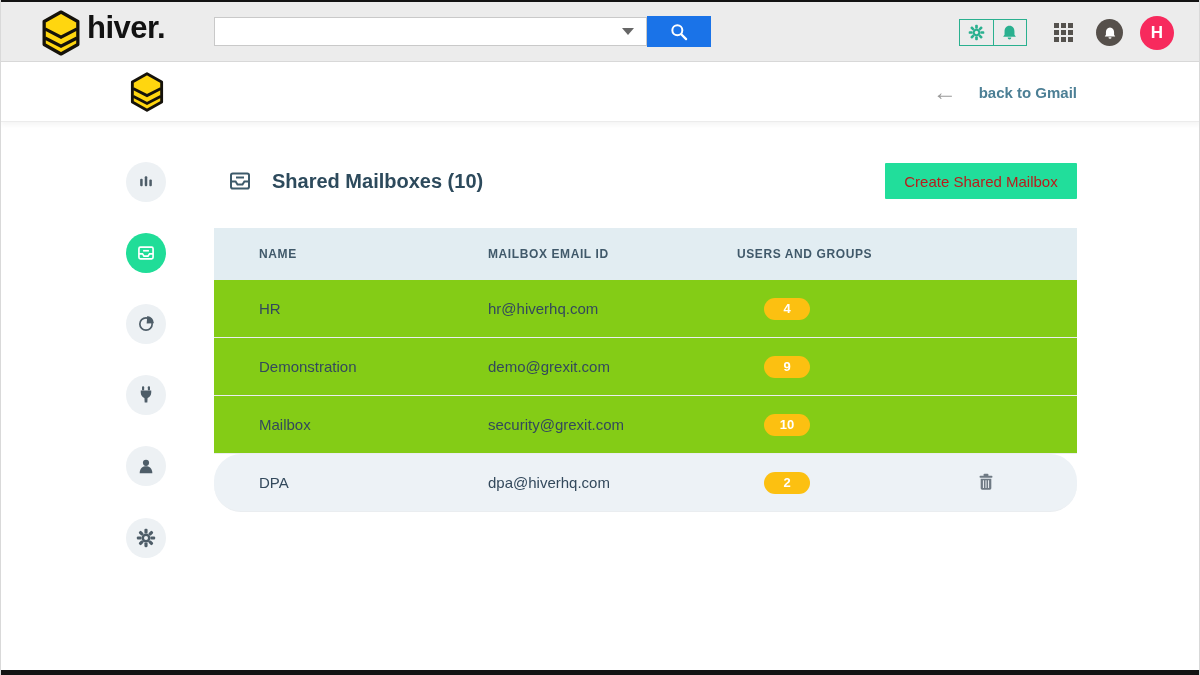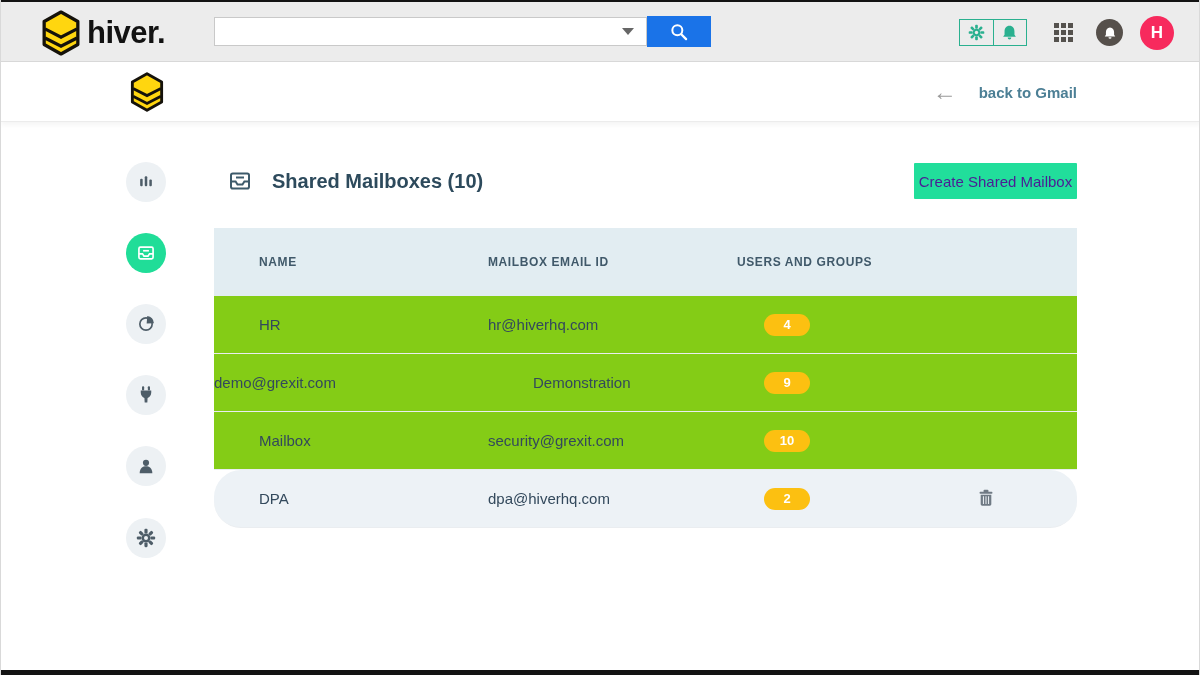--- a/index.html
+++ b/index.html
@@ -7,21 +7,21 @@
   body { font-family:"Liberation Sans","DejaVu Sans",sans-serif; background:#fff; }
   #app { position:relative; width:1200px; height:675px; background:#fff; overflow:hidden;
          border-left:1px solid #d9d9d9; border-right:1px solid #d9d9d9; }
   .edge-strip { position:absolute; left:0; width:1200px; background:#131313; z-index:50; }
   #edge-top { top:0; height:2px; }
   #edge-bottom { bottom:0; height:5px; }
 
   
   #topbar { position:absolute; top:2px; left:0; width:1200px; height:60px;
             background:#ececec; border-bottom:1px solid #d8d8d8; }
-  #brand { position:absolute; left:38px; top:8px; display:flex; align-items:center; }
+  #brand { position:absolute; left:38px; top:8px; display:flex; }
   #brand svg { width:44px; height:46px; }
   #brand-name { font-size:31px; font-weight:800; color:#121212; letter-spacing:-0.5px; margin-left:4px; }
 
   #search-box { position:absolute; left:213px; top:15px; width:433px; height:29px;
                 background:#fff; border:1px solid #c9c9c9; display:flex; align-items:center; }
   #search-input { flex:1; height:100%; border:none; outline:none; font-size:14px; padding:0 8px;
                   background:transparent; color:#333; }
   .caret-down { width:0; height:0; border-left:6px solid transparent; border-right:6px solid transparent;
                 border-top:7px solid #666; margin-right:12px; }
   #search-button { position:absolute; left:646px; top:14px; width:64px; height:31px;
@@ -56,25 +56,25 @@
               background:#edf1f4; color:#4e5d68; display:flex; align-items:center; justify-content:center;
               cursor:pointer; }
   .side-btn.active { background:#20dd98; color:#fff; }
   .side-btn svg { width:20px; height:20px; }
 
   
   #title-row { position:absolute; left:213px; top:163px; width:863px; height:36px;
                display:flex; align-items:center; }
   #title-icon { margin-left:14px; color:#3d5a6b; width:24px; height:24px; }
   #page-title { margin-left:20px; font-size:20px; font-weight:700; color:#2d4a5c; }
-  #create-btn { margin-left:auto; width:163px; height:36px; background:#21de9b; color:#4c1d95;
+  #create-btn { margin-left:auto; width:192px; height:36px; background:#21de9b; color:#b91c1c;
                 border:none; font-size:15px; font-family:inherit; cursor:pointer; border-radius:1px; }
 
   #table { position:absolute; left:213px; top:228px; width:863px; }
-  .thead { display:grid; grid-template-columns:274px 249px auto; height:68px; align-items:center;
+  .thead { display:grid; grid-template-columns:274px 249px auto; height:52px; align-items:center;
            background:#e2edf2; }
   .th { font-size:12px; font-weight:700; color:#40596a; letter-spacing:0.6px; }
   .th.c0 { padding-left:45px; }
   .trow { position:relative; display:grid; grid-template-columns:274px 249px auto; height:58px;
           align-items:center; border-bottom:1px solid #eaedf0; background:#84cc16; cursor:pointer; }
   .trow.highlighted { background:#edf2f6;border-radius:27px; }
   .cell { font-size:15px; color:#33495c; }
   .cell.name { padding-left:45px; font-weight:500; }
   .badge { display:inline-flex; align-items:center; justify-content:center; margin-left:27px;
            min-width:46px; height:22px; border-radius:11px; background:#fcc011; color:#fff;
@@ -232,22 +232,22 @@
       <div class="th">USERS AND GROUPS</div>
     </div>
 
     <div class="trow">
       <div class="cell name">HR</div>
       <div class="cell email">hr@hiverhq.com</div>
       <div class="cell"><span class="badge">4</span></div>
     </div>
 
     <div class="trow">
+      <div class="cell name">Demonstration</div>
       <div class="cell email">demo@grexit.com</div>
-      <div class="cell name">Demonstration</div>
       <div class="cell"><span class="badge">9</span></div>
     </div>
 
     <div class="trow">
       <div class="cell name">Mailbox</div>
       <div class="cell email">security@grexit.com</div>
       <div class="cell"><span class="badge">10</span></div>
     </div>
 
     <div class="trow highlighted">

